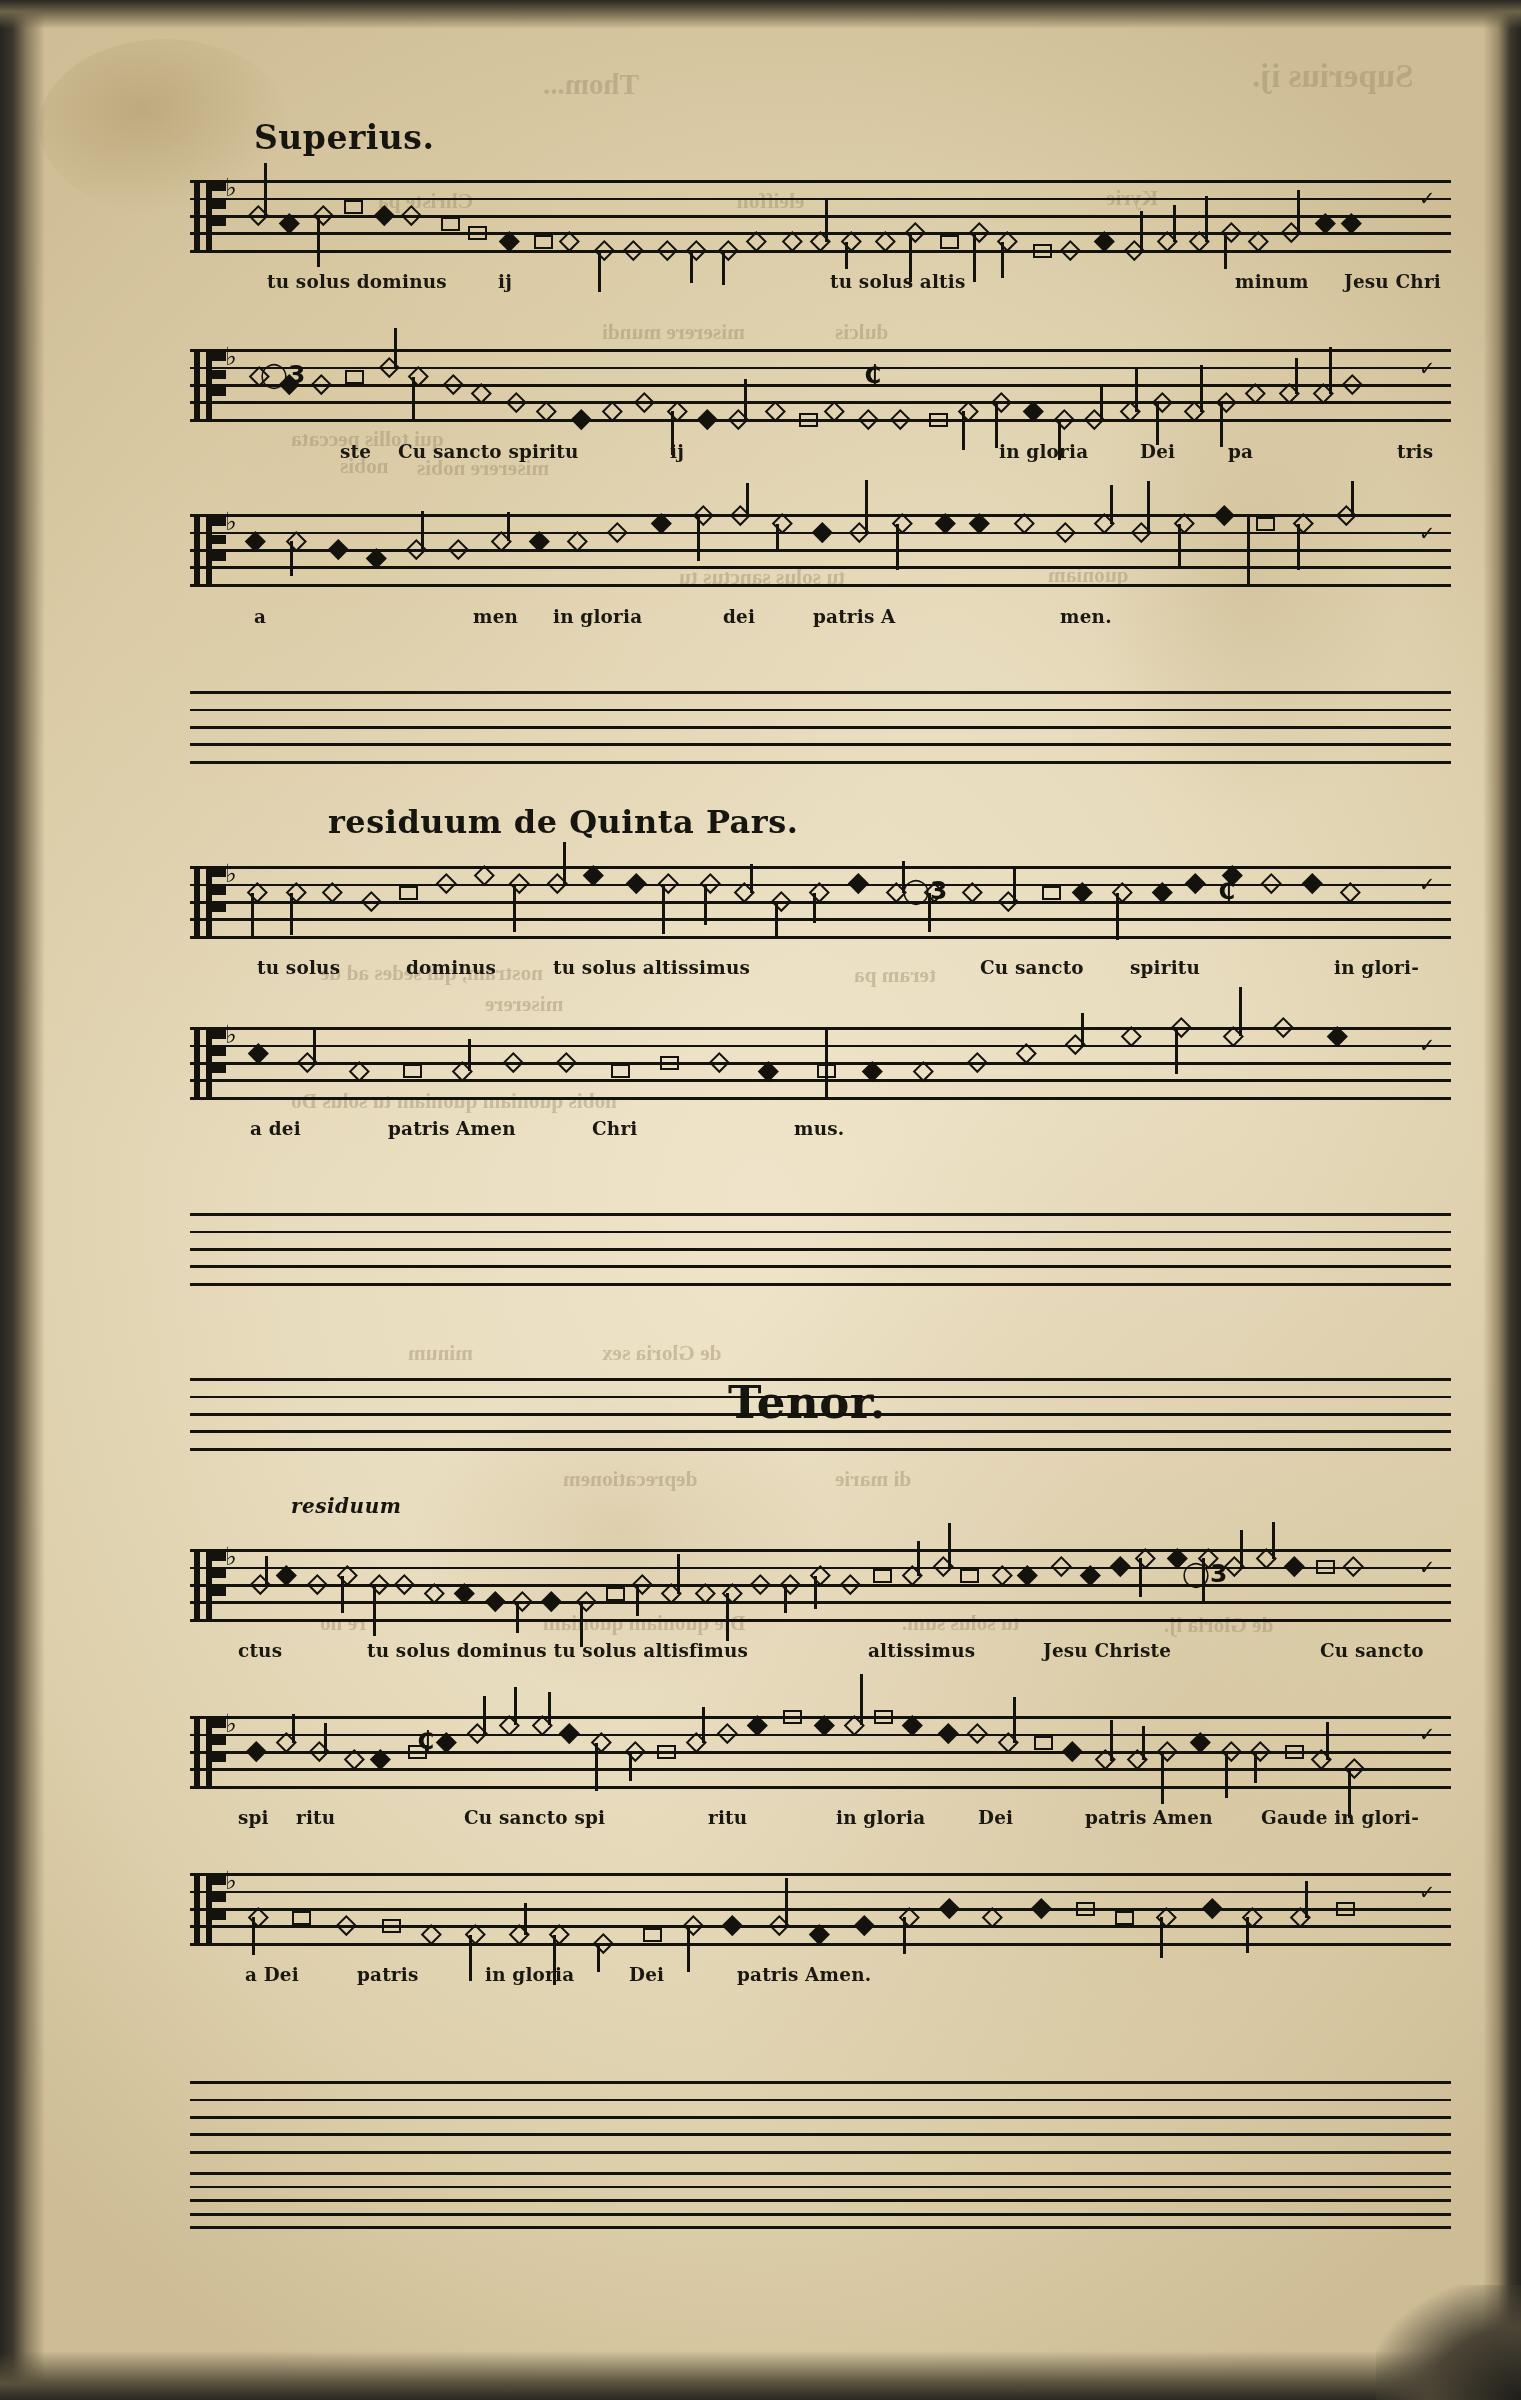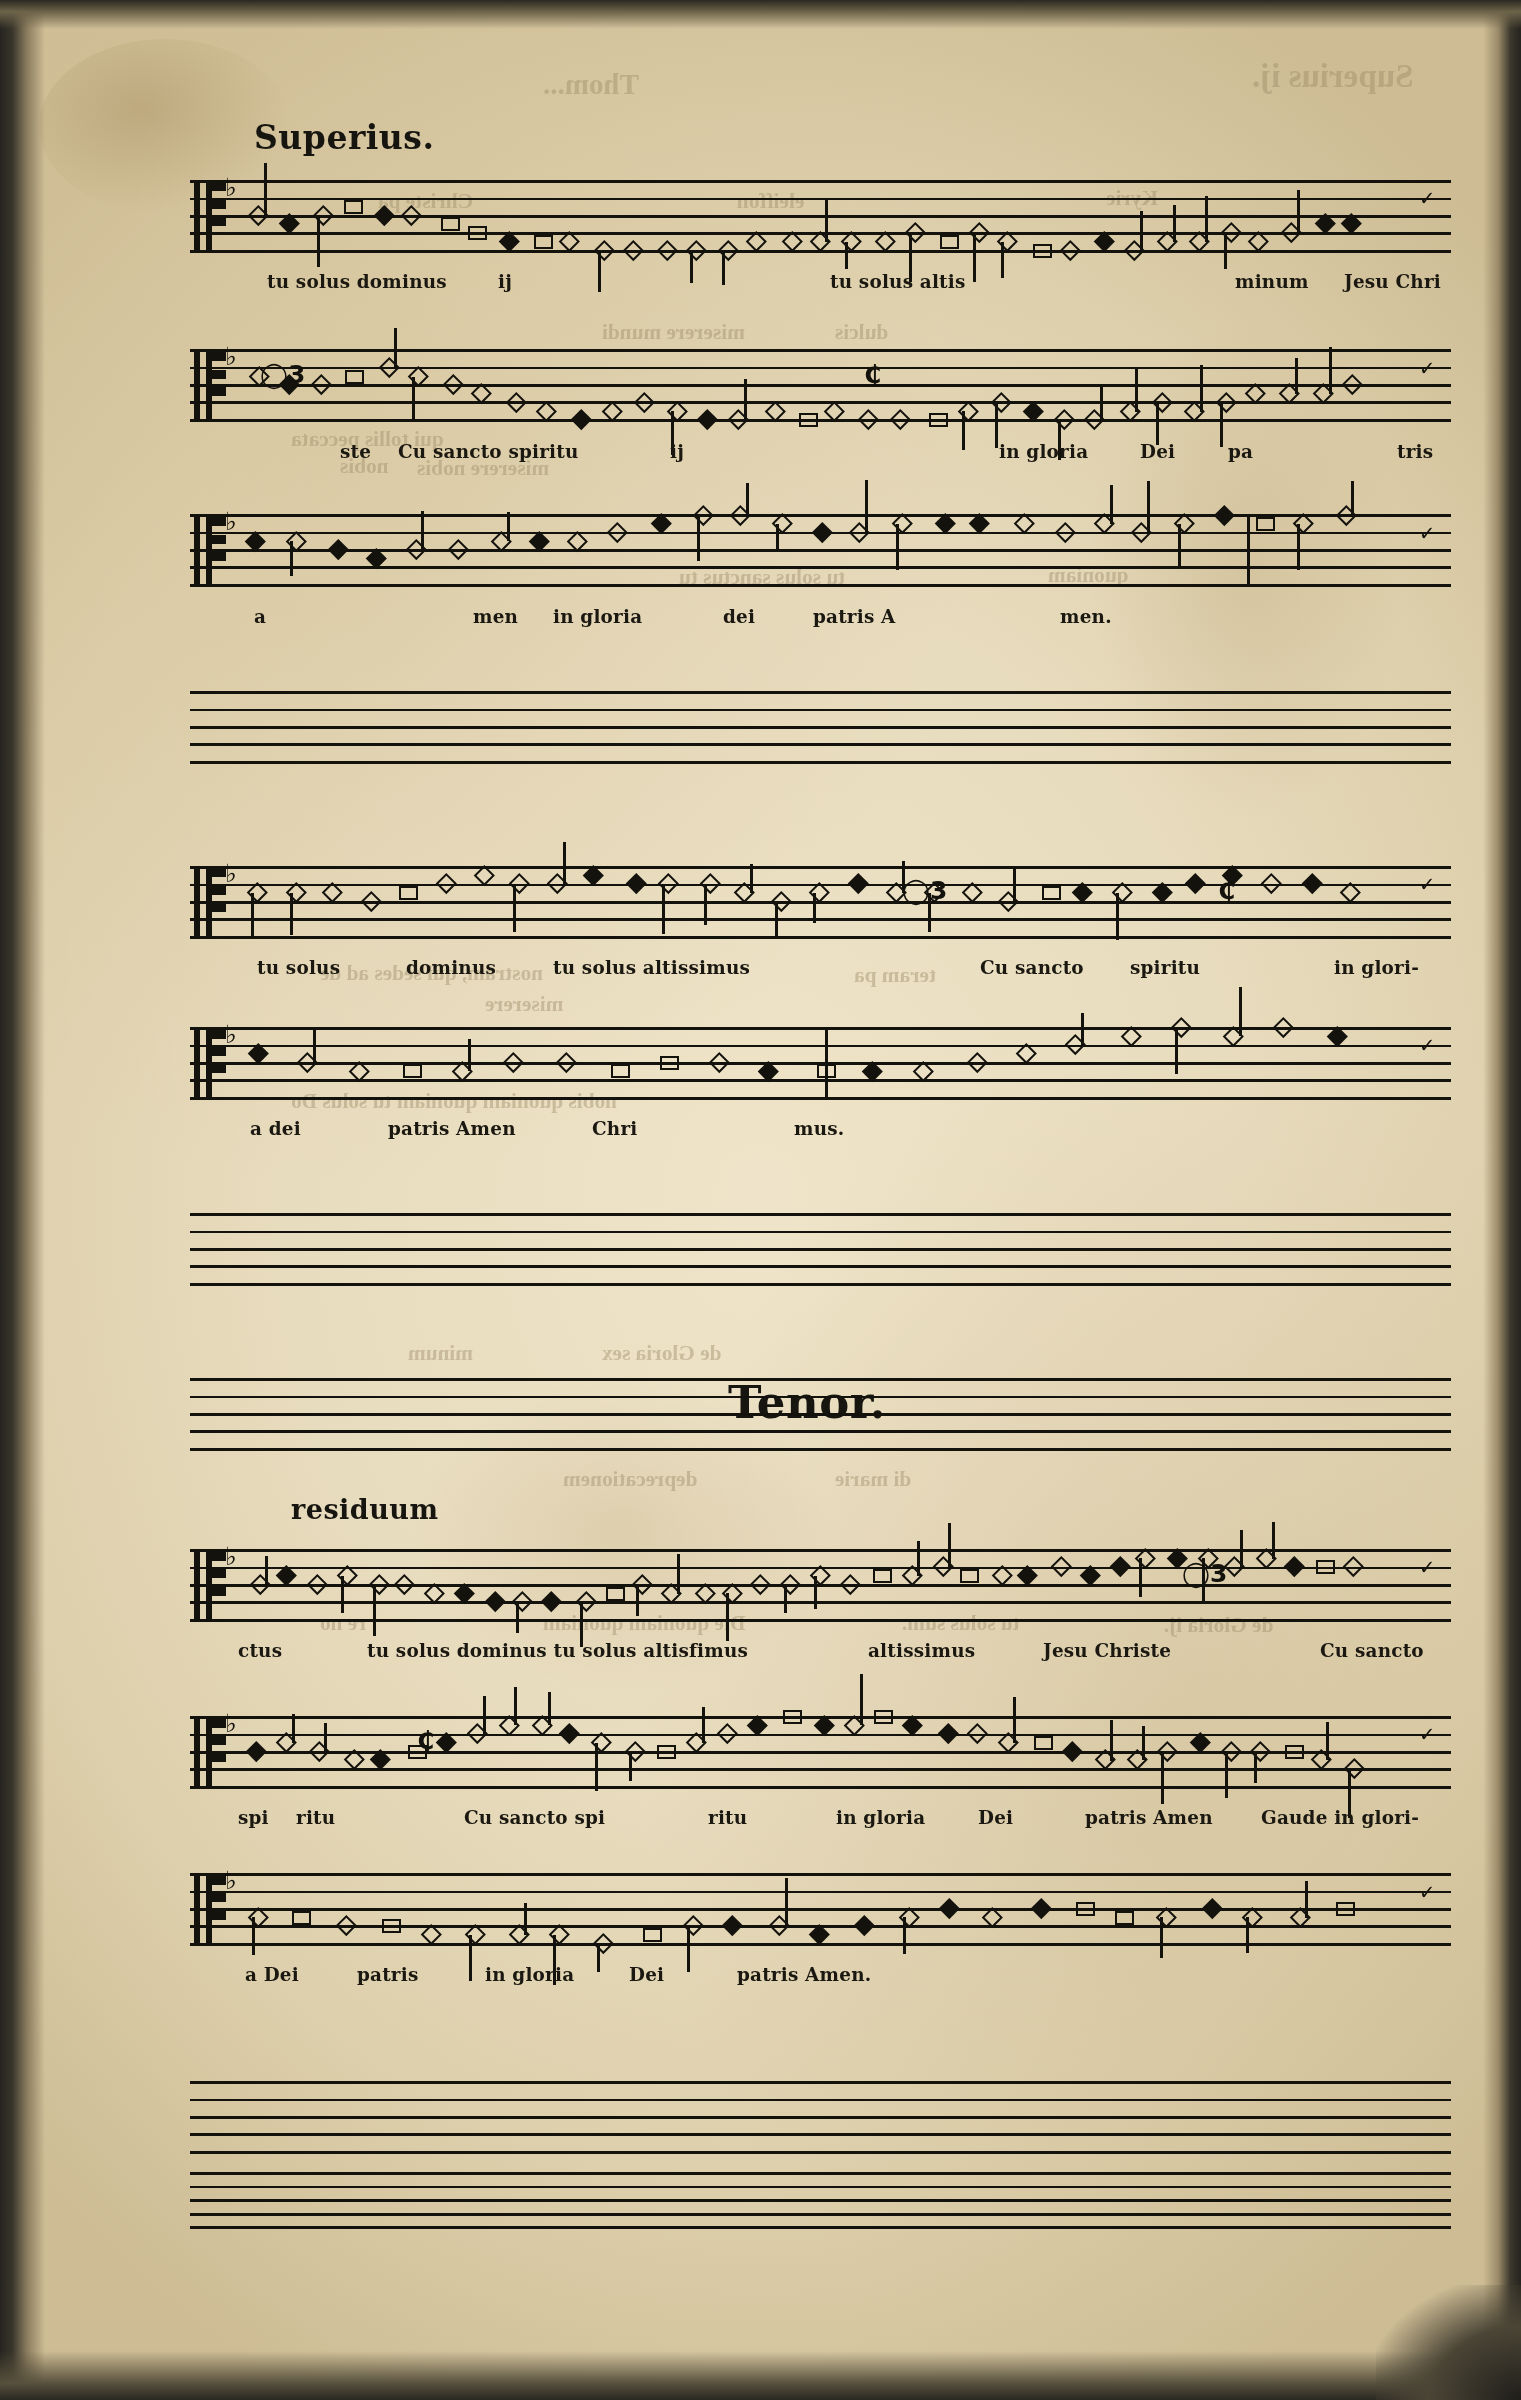--- a/index.html
+++ b/index.html
@@ -93,22 +93,23 @@
       <div class="bleed" style="left: 563px; top: 1467px; font-size: 21.3px; font-weight: bold;">deprecationem</div>
       <div class="bleed" style="left: 543px; top: 1611px; font-size: 21.3px; font-weight: bold;">Die quoniam quoniam</div>
       <div class="bleed" style="left: 902px; top: 1611px; font-size: 21.3px; font-weight: bold;">tu solus sum.</div>
       <div class="bleed" style="left: 1164px; top: 1613px; font-size: 21.3px; font-weight: bold;">de Gloria ij.</div>
       <div class="bleed" style="left: 320px; top: 1611px; font-size: 21.3px; font-weight: bold;">re no</div>
     </div>
 
   <div class="content" id="content">
 
     <div class="hd gothic" style="left:254px;top:118px;font-size:33px;">Superius.</div>
+    <div class="hd gothic" style="left:328px;top:803px;font-size:32px;">residuum de Quinta Pars.</div>
     <div class="hd gothic" style="left:728px;top:1376px;font-size:45px;">Tenor.</div>
-    <div class="hd gothic" style="left:291px;top:1494px;font-size:27px;">residuum</div>
+    <div class="hd gothic" style="left:291px;top:1494px;font-size:20px;font-style:italic;">residuum</div>
 
   <div class="stave" style="left:190px;top:180px;width:1261px;height:73px;">
         <div class="line" style="top:0px;"></div>
         <div class="line" style="top:17.5px;"></div>
         <div class="line" style="top:35px;"></div>
         <div class="line" style="top:52px;"></div>
         <div class="line" style="top:70px;"></div>
       </div>
       <div class="clefbar" style="position:absolute;left:194px;top:180px;width:5.8px;height:70px;"></div>
       <div class="clefbar" style="position:absolute;left:206px;top:180px;width:5.8px;height:70px;"></div>

